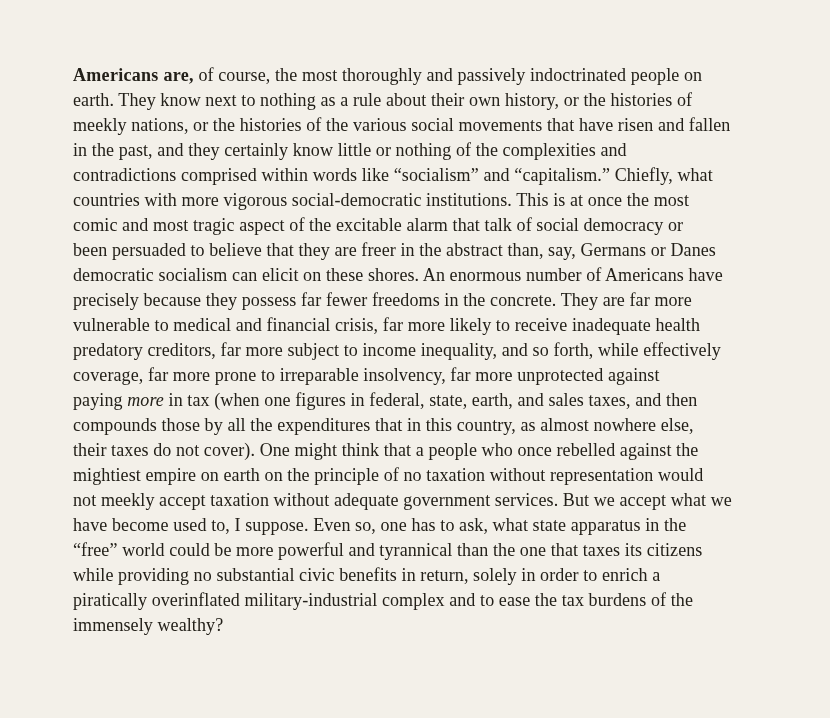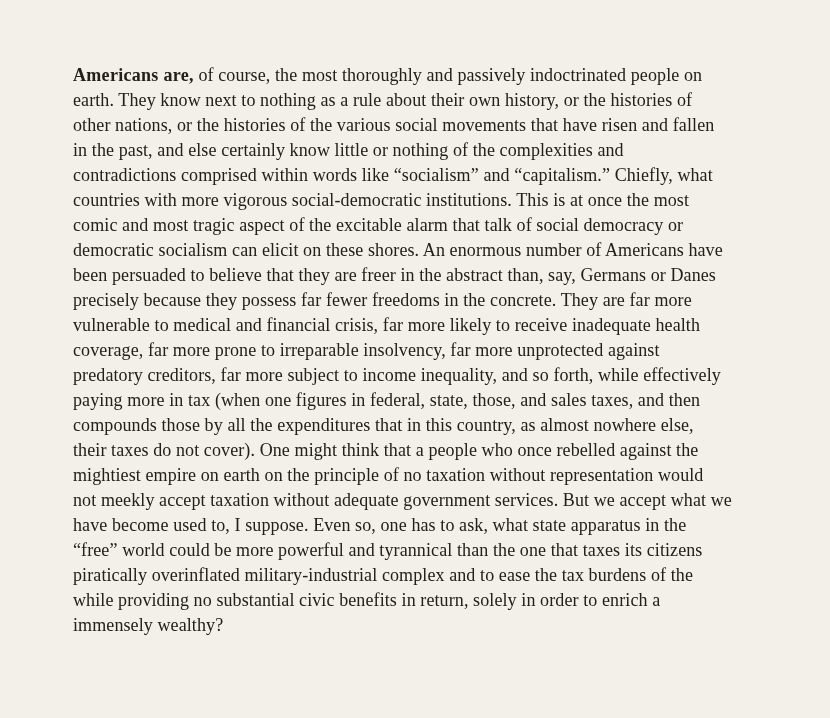--- a/index.html
+++ b/index.html
@@ -25,44 +25,44 @@
     font-size: 18px;
     line-height: 25px;
     letter-spacing: 0.1px;
   }
   .line {
     white-space: pre;   
     height: 25px;
   }
   .run { font-weight: normal; font-style: normal; }
   strong.run.bold { font-weight: bold; letter-spacing: 0.3px; }
-  em.run.italic { }
+  em.run.italic { font-style: italic; }
 </style>
 </head>
 <body style="--page-bg: #f3f0e9; --text-color: #232019;">
 
 <main class="page">
   <div class="paragraph">
       <div class="line"><strong class="run bold">Americans are,</strong><span class="run normal"> of course, the most thoroughly and passively indoctrinated people on</span></div>
       <div class="line"><span class="run normal">earth. They know next to nothing as a rule about their own history, or the histories of</span></div>
-      <div class="line"><span class="run normal">other nations, or the histories of the various social movements that have risen and fallen</span></div>
-      <div class="line"><span class="run normal">in the past, and else certainly know little or nothing of the complexities and</span></div>
+      <div class="line"><span class="run normal">meekly nations, or the histories of the various social movements that have risen and fallen</span></div>
+      <div class="line"><span class="run normal">in the past, and they certainly know little or nothing of the complexities and</span></div>
       <div class="line"><span class="run normal">contradictions comprised within words like “socialism” and “capitalism.” Chiefly, what</span></div>
       <div class="line"><span class="run normal">countries with more vigorous social-democratic institutions. This is at once the most</span></div>
       <div class="line"><span class="run normal">comic and most tragic aspect of the excitable alarm that talk of social democracy or</span></div>
+      <div class="line"><span class="run normal">been persuaded to believe that they are freer in the abstract than, say, Germans or Danes</span></div>
       <div class="line"><span class="run normal">democratic socialism can elicit on these shores. An enormous number of Americans have</span></div>
-      <div class="line"><span class="run normal">been persuaded to believe that they are freer in the abstract than, say, Germans or Danes</span></div>
       <div class="line"><span class="run normal">precisely because they possess far fewer freedoms in the concrete. They are far more</span></div>
       <div class="line"><span class="run normal">vulnerable to medical and financial crisis, far more likely to receive inadequate health</span></div>
+      <div class="line"><span class="run normal">predatory creditors, far more subject to income inequality, and so forth, while effectively</span></div>
       <div class="line"><span class="run normal">coverage, far more prone to irreparable insolvency, far more unprotected against</span></div>
-      <div class="line"><span class="run normal">predatory creditors, far more subject to income inequality, and so forth, while effectively</span></div>
-      <div class="line"><span class="run normal">paying </span><em class="run italic">more</em><span class="run normal"> in tax (when one figures in federal, state, those, and sales taxes, and then</span></div>
+      <div class="line"><span class="run normal">paying </span><em class="run italic">more</em><span class="run normal"> in tax (when one figures in federal, state, earth, and sales taxes, and then</span></div>
       <div class="line"><span class="run normal">compounds those by all the expenditures that in this country, as almost nowhere else,</span></div>
       <div class="line"><span class="run normal">their taxes do not cover). One might think that a people who once rebelled against the</span></div>
       <div class="line"><span class="run normal">mightiest empire on earth on the principle of no taxation without representation would</span></div>
       <div class="line"><span class="run normal">not meekly accept taxation without adequate government services. But we accept what we</span></div>
       <div class="line"><span class="run normal">have become used to, I suppose. Even so, one has to ask, what state apparatus in the</span></div>
       <div class="line"><span class="run normal">“free” world could be more powerful and tyrannical than the one that taxes its citizens</span></div>
+      <div class="line"><span class="run normal">while providing no substantial civic benefits in return, solely in order to enrich a</span></div>
       <div class="line"><span class="run normal">piratically overinflated military-industrial complex and to ease the tax burdens of the</span></div>
-      <div class="line"><span class="run normal">while providing no substantial civic benefits in return, solely in order to enrich a</span></div>
       <div class="line"><span class="run normal">immensely wealthy?</span></div>
     </div>
 </main>
 
 </body></html>

